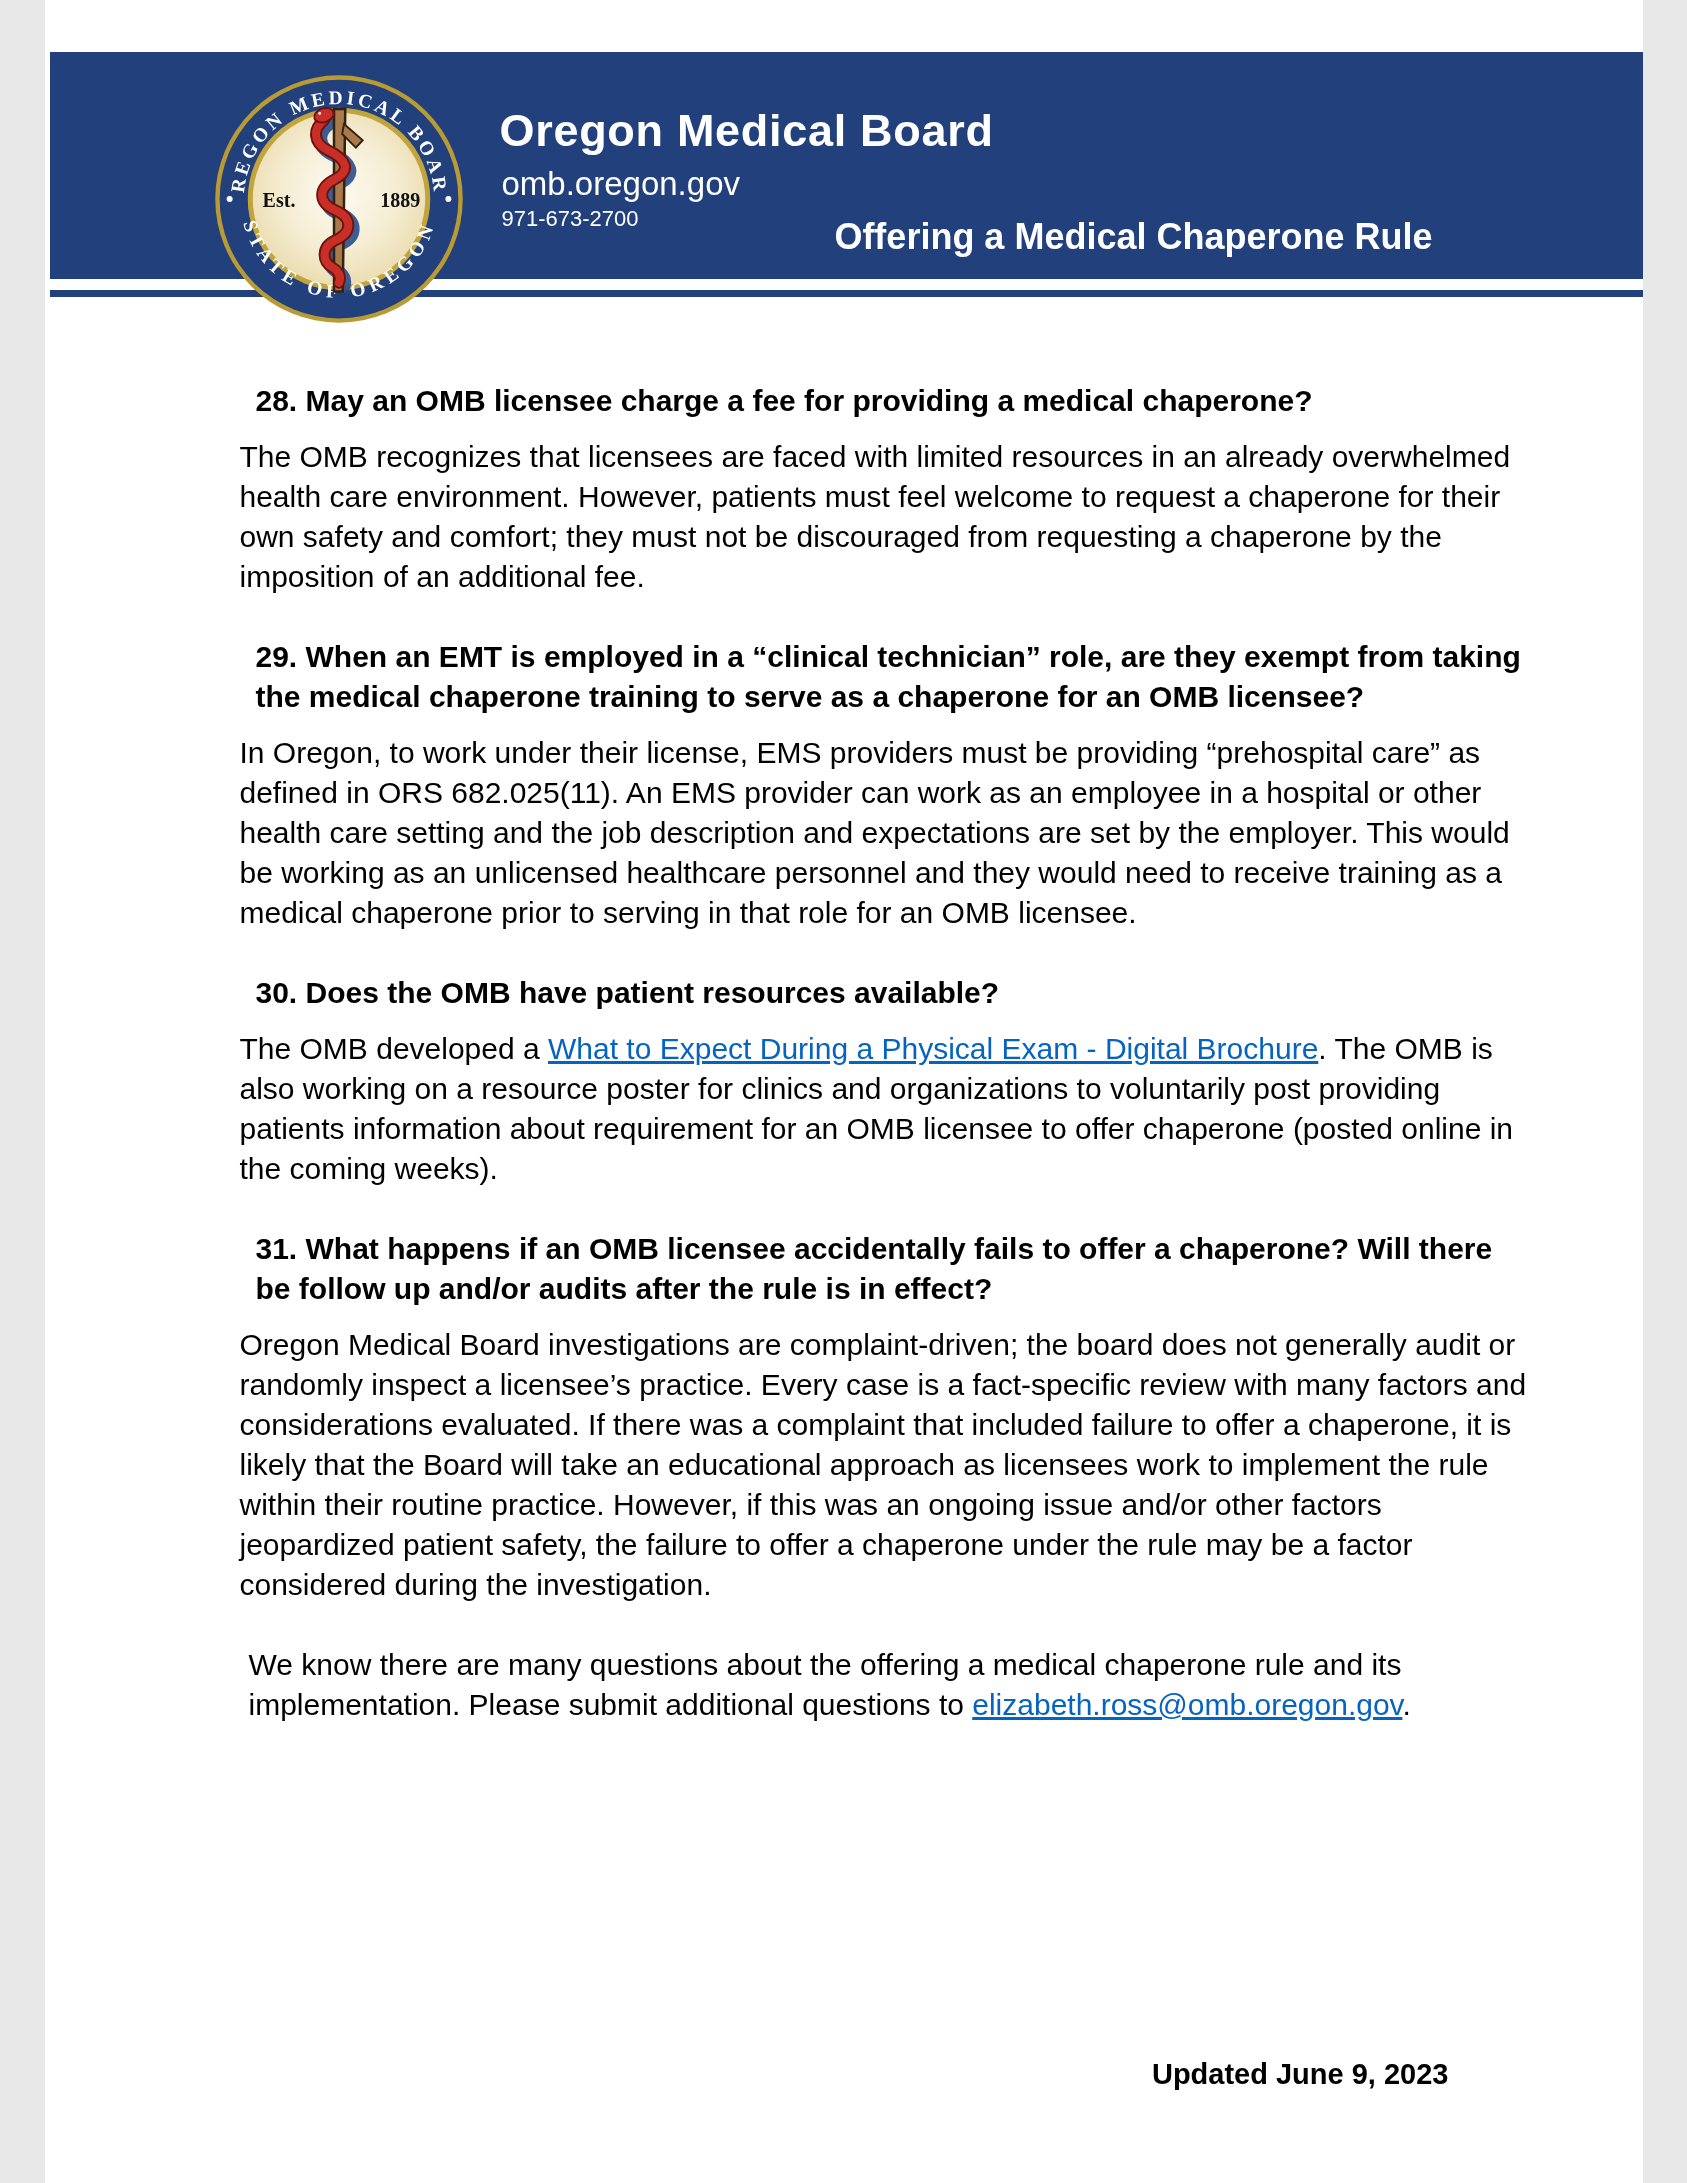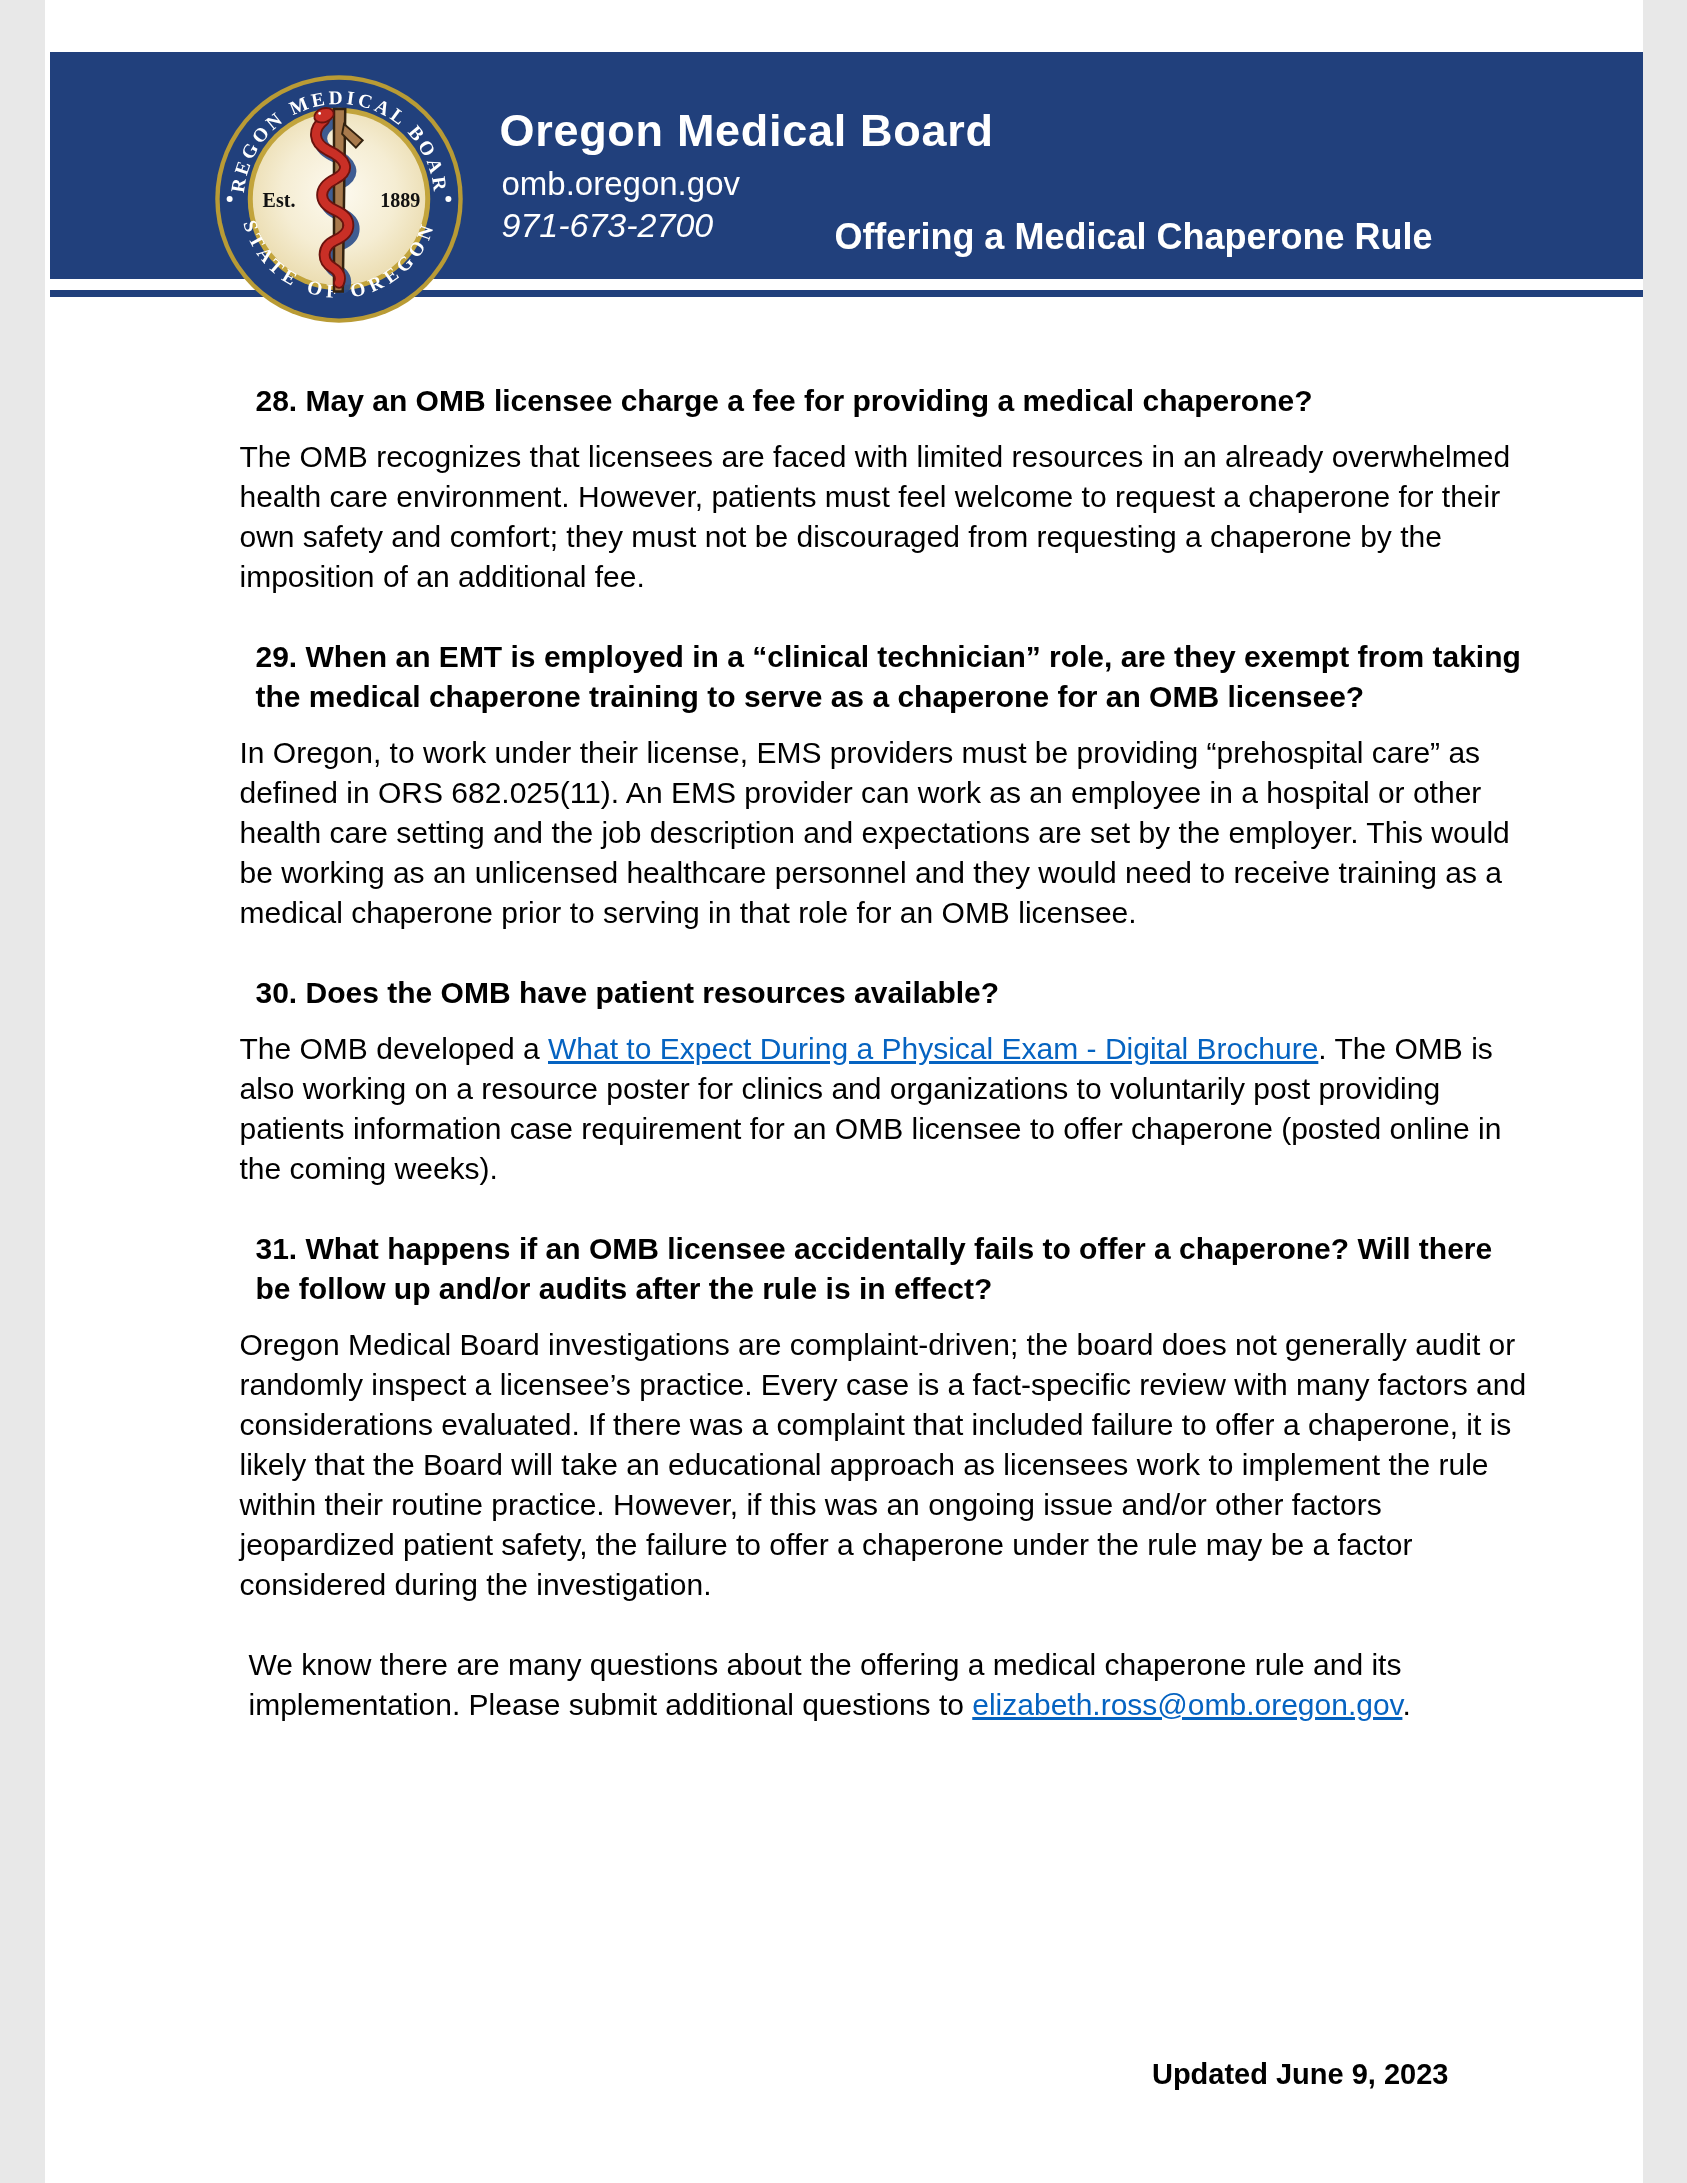--- a/index.html
+++ b/index.html
@@ -6,21 +6,21 @@
   .page{
     position:relative;width:1598px;height:2183px;background:#ffffff;
     font-family:"Liberation Sans",sans-serif;color:#000;overflow:hidden;
     margin:0 auto;
   }
   
   .banner{position:absolute;left:5.3px;top:52px;width:1671px;height:227px;background:#21407C;}
   .rule-bar{position:absolute;left:5.3px;top:290px;width:1671px;height:7.3px;background:#21407C;}
   .org-name{position:absolute;left:455px;top:105px;color:#fff;font-size:45px;font-weight:bold;letter-spacing:0.7px;}
   .org-site{position:absolute;left:457px;top:165px;color:#fff;font-size:33px;text-align:right;}
-  .org-phone{position:absolute;left:457px;top:206px;color:#fff;font-size:34px;font-style:italic;}
+  .org-phone{position:absolute;left:457px;top:206px;color:#fff;font-size:22px;}
   .doc-title{position:absolute;top:216px;right:210px;color:#fff;font-size:36px;font-weight:bold;}
   .seal{position:absolute;left:169px;top:74px;width:250px;height:250px;}
   .seal text{font-family:"Liberation Serif",serif;}
   
   .content{position:absolute;left:195px;top:365px;width:1298px;font-size:30px;line-height:40px;}
   .qa{margin:0 0 40px 0;}
   .q{margin:16px;font-weight:bold;}
   .a{margin:0;}
   .closing{margin:9px;font-weight:normal;}
   a.link{color:#0563C1;text-decoration:underline;cursor:pointer;}
@@ -86,21 +86,21 @@
       <p class="a">The OMB recognizes that licensees are faced with limited resources in an already overwhelmed health care environment. However, patients must feel welcome to request a chaperone for their own safety and comfort; they must not be discouraged from requesting a chaperone by the imposition of an additional fee.</p>
     </div>
 
     <div class="qa">
       <p class="q">29. When an EMT is employed in a “clinical technician” role, are they exempt from taking the medical chaperone training to serve as a chaperone for an OMB licensee?</p>
       <p class="a">In Oregon, to work under their license, EMS providers must be providing “prehospital care” as defined in ORS 682.025(11). An EMS provider can work as an employee in a hospital or other health care setting and the job description and expectations are set by the employer. This would be working as an unlicensed healthcare personnel and they would need to receive training as a medical chaperone prior to serving in that role for an OMB licensee.</p>
     </div>
 
     <div class="qa">
       <p class="q">30. Does the OMB have patient resources available?</p>
-      <p class="a"><span>The OMB developed a </span><a class="link">What to Expect During a Physical Exam - Digital Brochure</a><span>. The OMB is also working on a resource poster for clinics and organizations to voluntarily post providing patients information case requirement for an OMB licensee to offer chaperone (posted online in the coming weeks).</span></p>
+      <p class="a"><span>The OMB developed a </span><a class="link">What to Expect During a Physical Exam - Digital Brochure</a><span>. The OMB is also working on a resource poster for clinics and organizations to voluntarily post providing patients information about requirement for an OMB licensee to offer chaperone (posted online in the coming weeks).</span></p>
     </div>
 
     <div class="qa">
       <p class="q">31. What happens if an OMB licensee accidentally fails to offer a chaperone? Will there be follow up and/or audits after the rule is in effect?</p>
       <p class="a">Oregon Medical Board investigations are complaint-driven; the board does not generally audit or randomly inspect a licensee’s practice. Every case is a fact-specific review with many factors and considerations evaluated. If there was a complaint that included failure to offer a chaperone, it is likely that the Board will take an educational approach as licensees work to implement the rule within their routine practice. However, if this was an ongoing issue and/or other factors jeopardized patient safety, the failure to offer a chaperone under the rule may be a factor considered during the investigation.</p>
     </div>
 
     <p class="closing"><span>We know there are many questions about the offering a medical chaperone rule and its implementation. Please submit additional questions to </span><a class="link">elizabeth.ross@omb.oregon.gov</a><span>.</span></p>
 
   </div>

